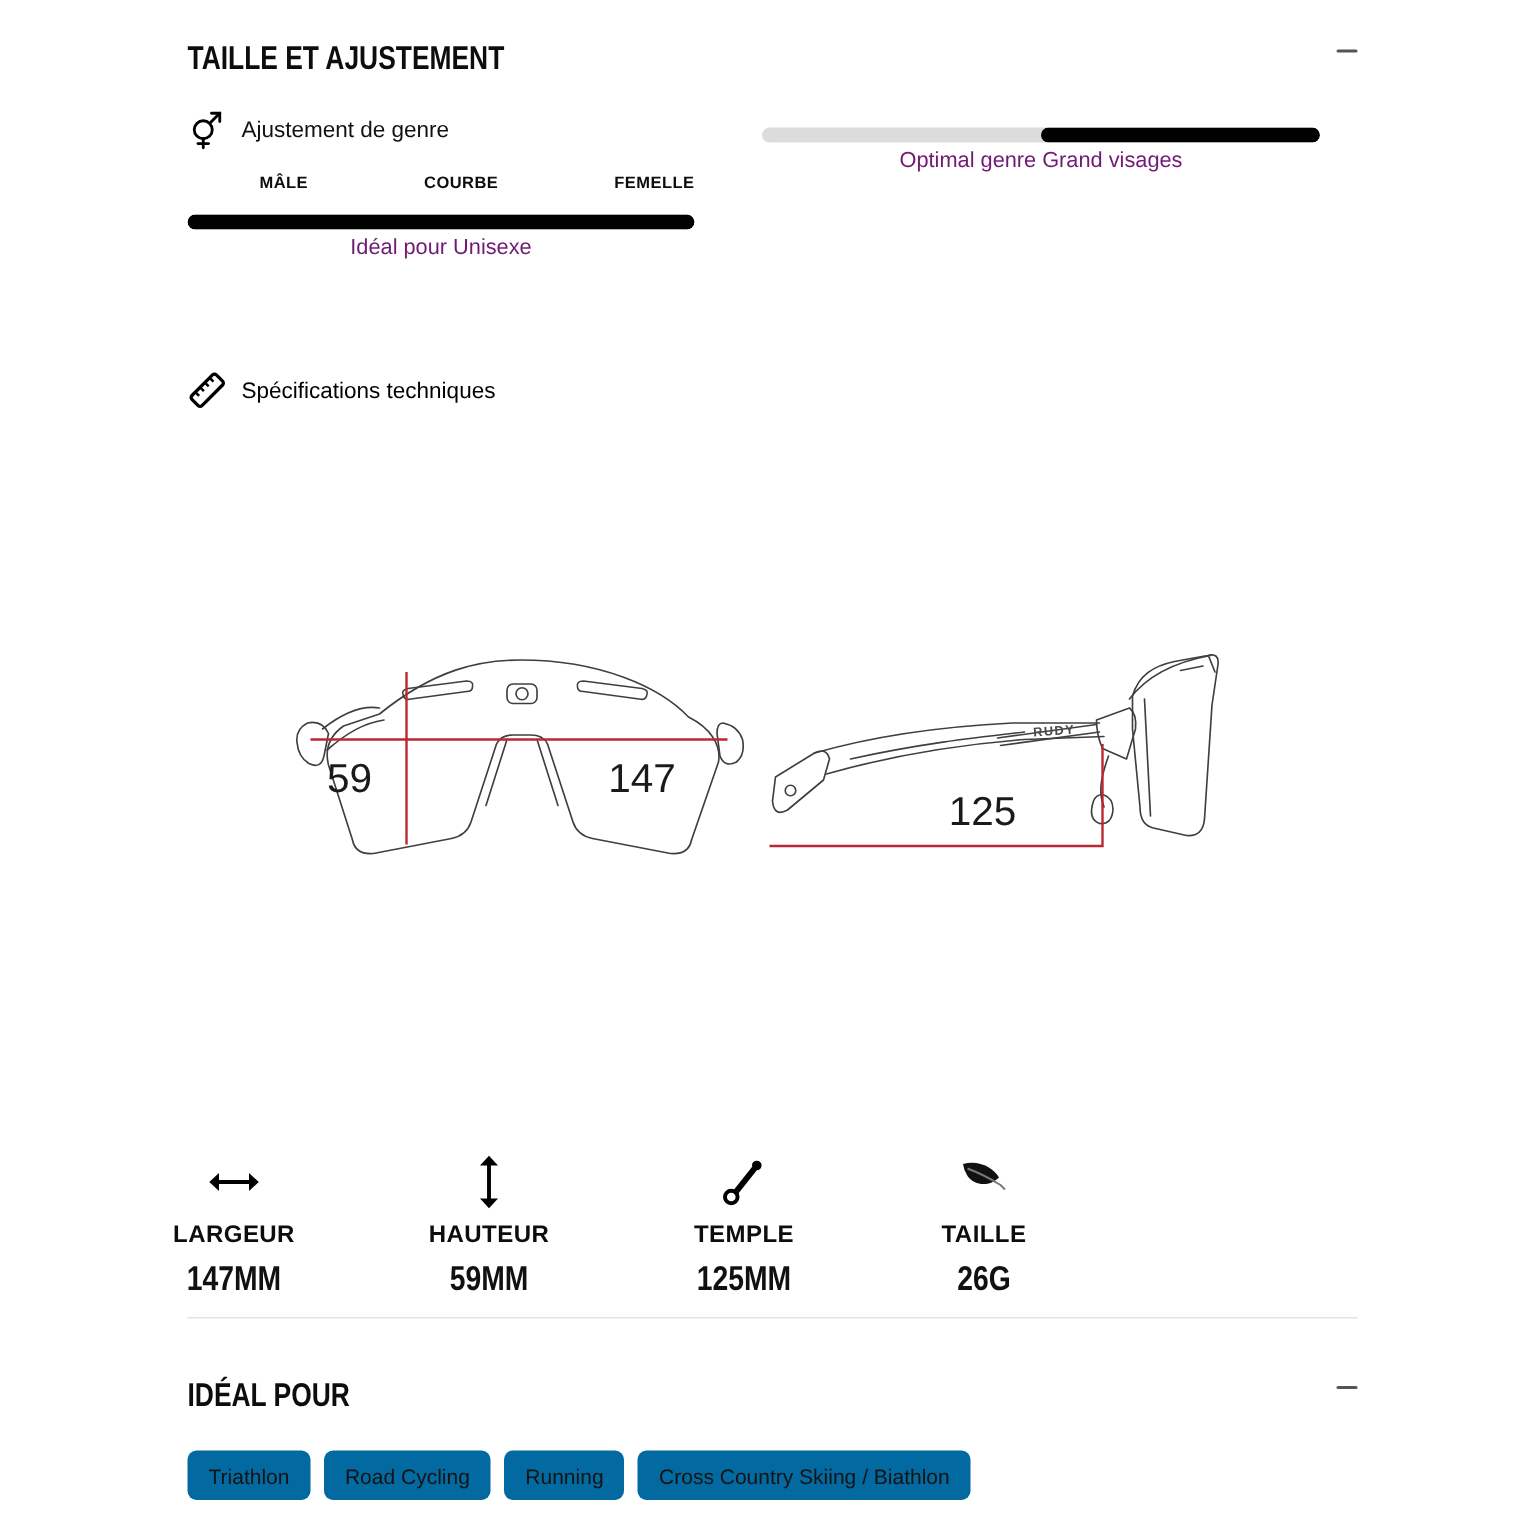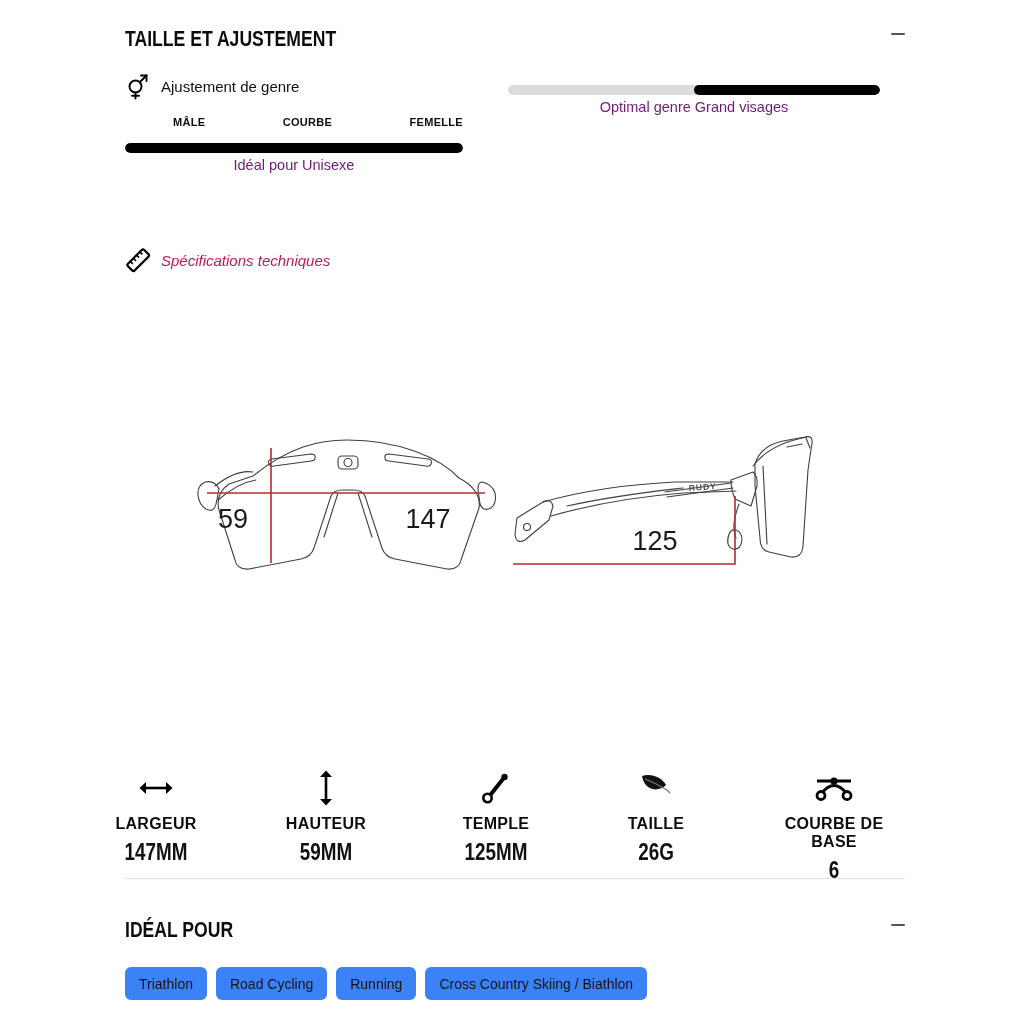--- a/index.html
+++ b/index.html
@@ -24,21 +24,21 @@
   .gauge-head { display:flex; align-items:center; gap:10px; height:28px; }
   .gauge-label { font-size:15px; color:#111; }
   .scale-row { display:flex; justify-content:space-between; margin-top:16px; height:14px;padding-left:48px; }
   .scale-lbl { font-size:11px; font-weight:700; letter-spacing:.3px; color:#0d0d0d; }
   .bar-track { position:relative; margin-top:13px; height:10px; border-radius:5px; background:#dcdcdc; overflow:hidden; }
   .bar-fill  { position:absolute; top:0; height:10px; border-radius:5px; background:#000; }
   .gauge-caption { margin-top:4px; text-align:center; font-size:14.5px; color:#701a75; }
 
   
   .tech-row { display:flex; align-items:center; gap:10px; margin-top:74px; height:26px; }
-  .tech-label { font-size:15px; color:#be185d;font-style:italic; }
+  .tech-label { font-size:15px; color:#000000; }
 
   
   .figure { position:relative; margin-top:153px; height:162px; }
   .svg-front { position:absolute; left:70px; top:4px; }
   .svg-side  { position:absolute; left:380px; top:0; }
   .sketch { stroke:#3f3f3f; stroke-width:1.1; fill:none; stroke-linejoin:round; stroke-linecap:round; }
   .redline { stroke:#bb2831; stroke-width:1.6; fill:none; }
   .dim-num { font-family:"Liberation Sans",sans-serif; font-size:27px; fill:#1a1a1a; }
   .brand-txt { font-family:"Liberation Sans",sans-serif; font-size:8.5px; font-weight:700;
                fill:#4a4a4a; letter-spacing:1px; }
@@ -50,21 +50,21 @@
   .metric-icon { height:34px; display:flex; align-items:center; justify-content:center; }
   .metric-label { margin-top:10px; font-size:16px; font-weight:700; letter-spacing:.3px; color:#0d0d0d; }
   .metric-value { margin-top:6px; font-size:23px; font-weight:700;
                   transform:scaleX(0.82); transform-origin:center; }
 
   .divider { margin-top:22px; height:1px; background:#e2e2e2; }
 
   
   .ideal-head { margin-top:38px; }
   .tags { display:flex; gap:9px; margin-top:26px; }
-  .tag { background:#3b82f6; border-radius:6px; height:33px; display:flex; align-items:center;
+  .tag { background:#0369a1; border-radius:6px; height:33px; display:flex; align-items:center;
          padding:0 14px; font-size:14px; color:#141414; cursor:default; white-space:nowrap; }
 
   .icon-24 { width:26px; height:28px; flex:0 0 auto; }
 </style>
 </head>
 <body>
 
 <div class="page">
 
   <div class="sec-head">
@@ -227,33 +227,20 @@
       <div class="metric-icon">
         <svg width="34" height="30" viewBox="0 0 34 30">
           <path d="M3 3 C13 0 23 5 27 12 C21 18 11 18 6 11 Q3.5 7 3 3 Z" fill="#111"></path>
           <path d="M6 6 C14 9 20 12 28 17 L31 20" stroke="#777" stroke-width="1.3" fill="none"></path>
         </svg>
       </div>
       <div class="metric-label">TAILLE</div>
       <div class="metric-value">26G</div>
     </div>
 
-    <div class="metric m4">
-      <div class="metric-icon">
-        <svg width="42" height="30" viewBox="0 0 42 30">
-          <line x1="4" y1="8" x2="38" y2="8" stroke="#000" stroke-width="2.8"></line>
-          <circle cx="21" cy="8" r="3.6" fill="#000"></circle>
-          <path d="M8 21 Q21 4 34 21" stroke="#000" stroke-width="2.8" fill="none"></path>
-          <circle cx="8" cy="22.5" r="4" stroke="#000" stroke-width="2.8" fill="#fff"></circle>
-          <circle cx="34" cy="22.5" r="4" stroke="#000" stroke-width="2.8" fill="#fff"></circle>
-        </svg>
-      </div>
-      <div class="metric-label">COURBE DE BASE</div>
-      <div class="metric-value">6</div>
-    </div>
 
   </div>
 
   <div class="divider"></div>
 
   <div class="sec-head ideal-head">
     <span class="sec-title">IDÉAL POUR</span>
     <button class="minus-btn">
       <span class="minus-bar"></span>
     </button>

